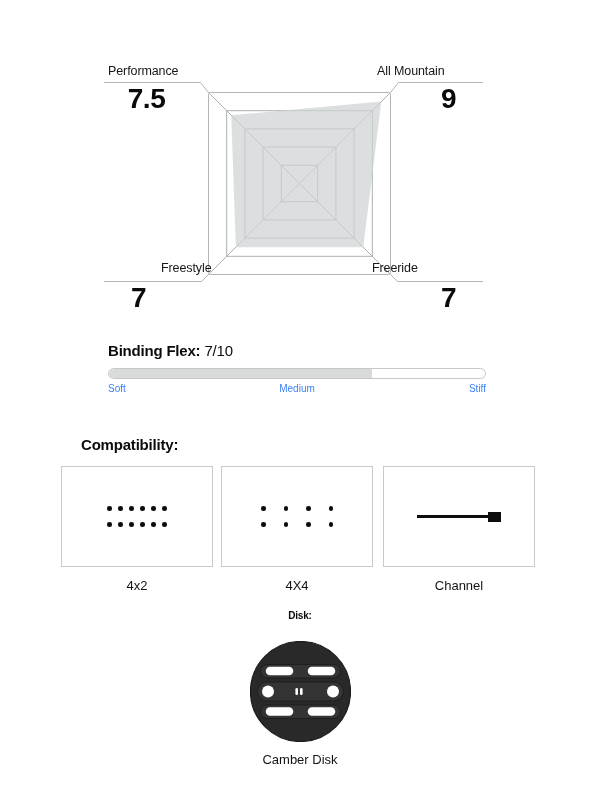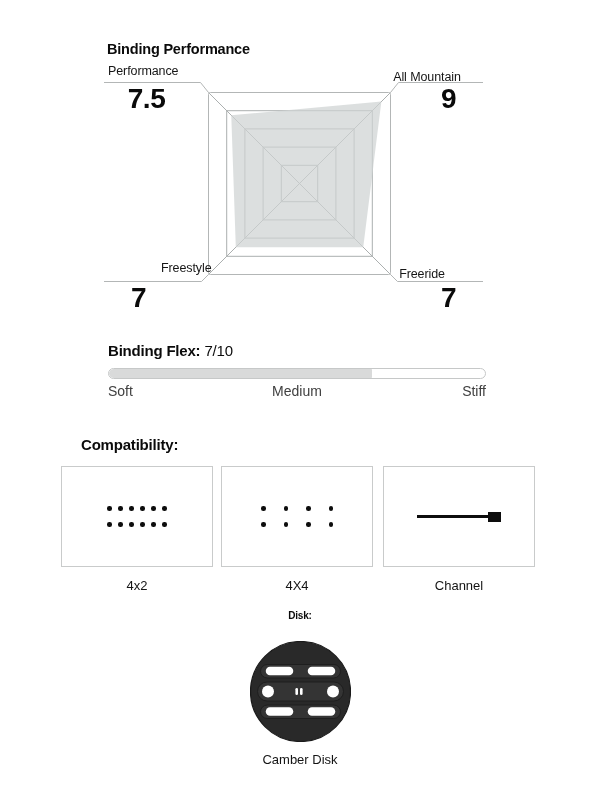--- a/index.html
+++ b/index.html
@@ -7,27 +7,27 @@
   body { font-family:"Liberation Sans", sans-serif; color:#0d0d0d; }
   #app { position:relative; width:600px; height:800px; background:#ffffff; overflow:hidden; }
   .abs { position:absolute; }
 
   
   .section-heading { font-weight:700; font-size:14.5px; letter-spacing:-0.2px; color:#0b0b0b; }
   .section-heading .normal { font-weight:400; }
 
   
   .axis-label { font-size:12.5px; color:#161616; letter-spacing:-0.1px; }
-  .axis-label.right { text-align:center;margin-top:6px; }
+  .axis-label.right { text-align:left; }
   .axis-value { font-size:28px; font-weight:800; letter-spacing:-0.5px; text-align:center; line-height:1; color:#0a0a0a; }
 
   
   .flex-bar { width:378px; height:11px; border:1px solid #c6c8c8; border-radius:7px; background:#ffffff; overflow:hidden; }
   .flex-bar-fill { height:100%; background:#d9dada; border-radius:6px 1px 1px 6px; }
-  .flex-scale { width:378px; font-size:14px; color:#404040; }
+  .flex-scale { width:378px; font-size:10px; color:#3b82f6; }
   .flex-scale .mid { position:absolute; left:50%; transform:translateX(-50%); }
   .flex-scale .right-lab { position:absolute; right:0; }
 
   
   .compat-box { width:152px; height:101px; border:1px solid #c9cbcb; background:#ffffff; }
   .pattern { display:flex; flex-direction:column; align-items:center; justify-content:center; height:100%; gap:11.5px; }
   .pattern.row { flex-direction:row; gap:0; }
   .dot-row { display:flex; }
   .dots-6 .dot-row { gap:6.5px; }
   .dots-4 .dot-row { gap:18px; }
@@ -38,21 +38,20 @@
 
   
   .center-text { width:200px; text-align:center; }
   .disk-caption { font-size:13px; color:#141414; }
 </style>
 </head>
 <body>
 
 <div id="app">
 
-  <div class="abs section-heading" style="left:107px; top:41px;">Binding Performance</div>
 
   <svg class="abs" style="left:100px; top:60px;" width="400" height="255" viewBox="0 0 400 255">
     <g stroke="#b3b6b6" fill="none" stroke-width="1">
       <path d="M4,22.5 H100.5 L108.5,32.5"></path>
       <path d="M383,22.5 H298.5 L290.5,32.5"></path>
       <path d="M4,221.5 H101.5 L108.5,214.5"></path>
       <path d="M383,221.5 H297.5 L290.5,214.5"></path>
     </g>
     <g id="radar-rings" stroke="#abafaf" fill="none" stroke-width="1">
         <rect x="181.3" y="105.3" width="36.4" height="36.4"></rect>

